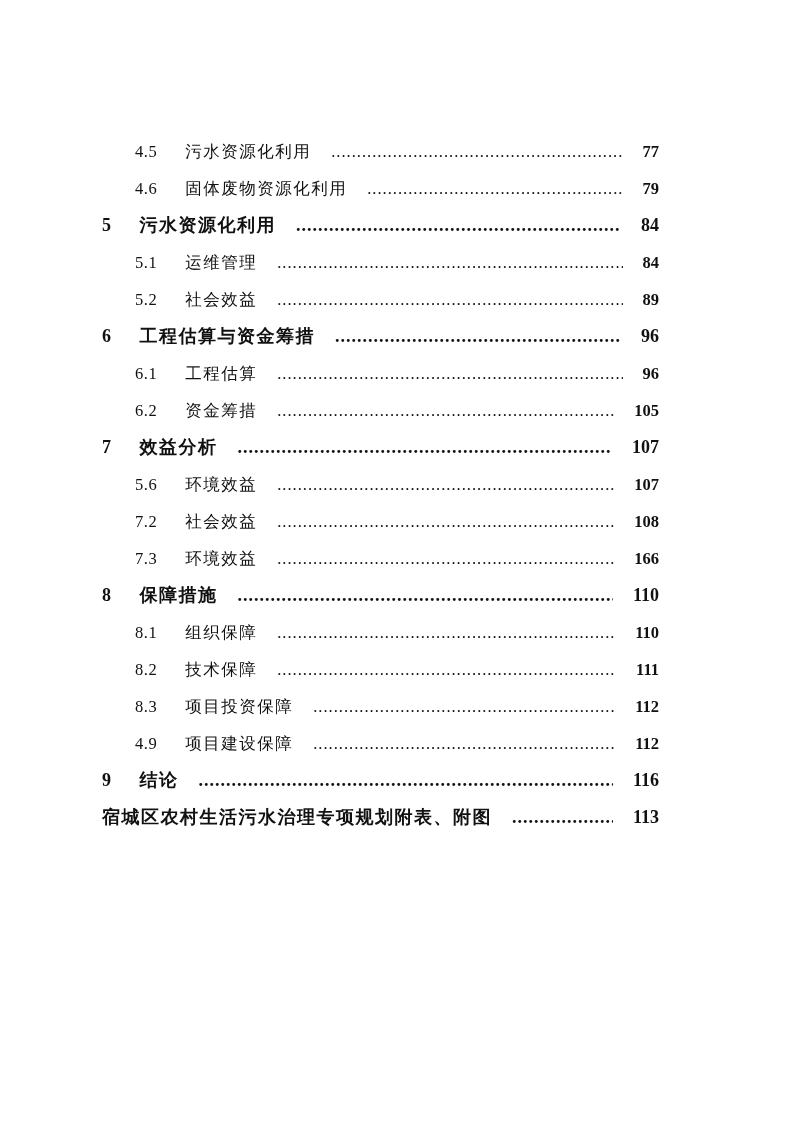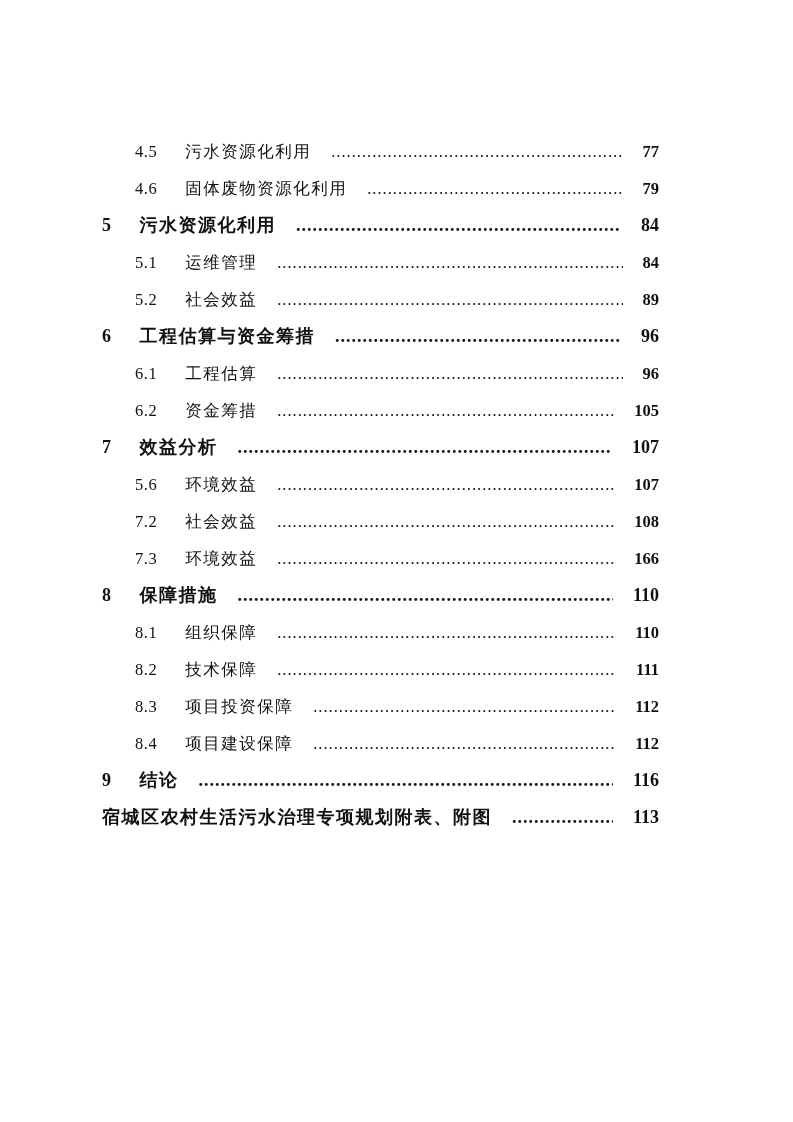--- a/index.html
+++ b/index.html
@@ -161,21 +161,21 @@
     <span class="dots"></span>
     <span class="pg">111</span>
   </div>
       <div class="row level2">
     <span class="no">8.3</span>
     <span class="title">项目投资保障</span>
     <span class="dots"></span>
     <span class="pg">112</span>
   </div>
       <div class="row level2">
-    <span class="no">8.4</span>
+    <span class="no">4.9</span>
     <span class="title">项目建设保障</span>
     <span class="dots"></span>
     <span class="pg">112</span>
   </div>
       <div class="row level1">
     <span class="no">9</span>
     <span class="title">结论</span>
     <span class="dots"></span>
     <span class="pg">116</span>
   </div>

